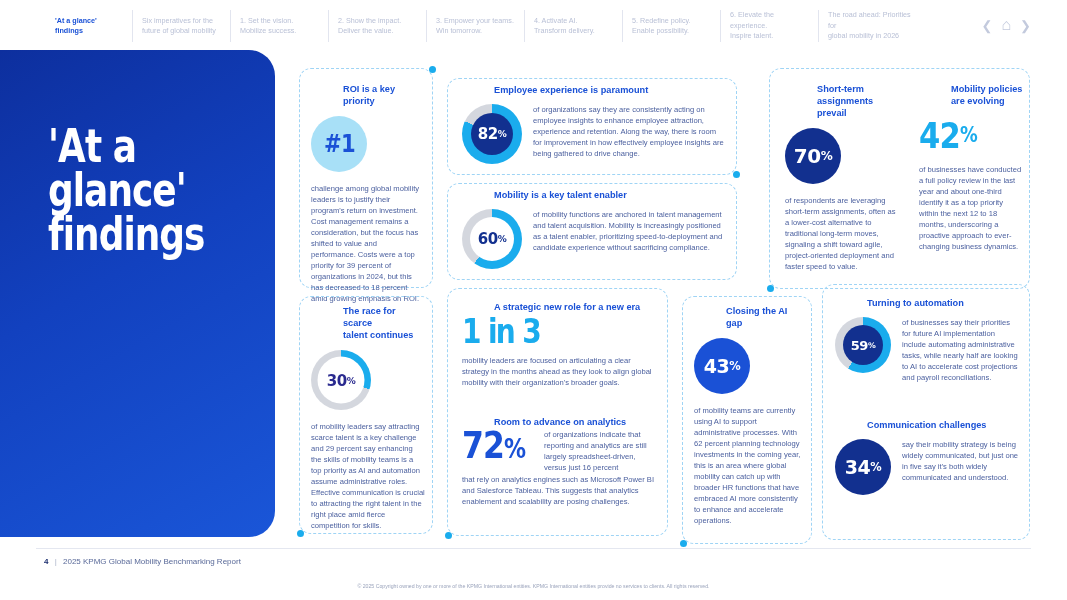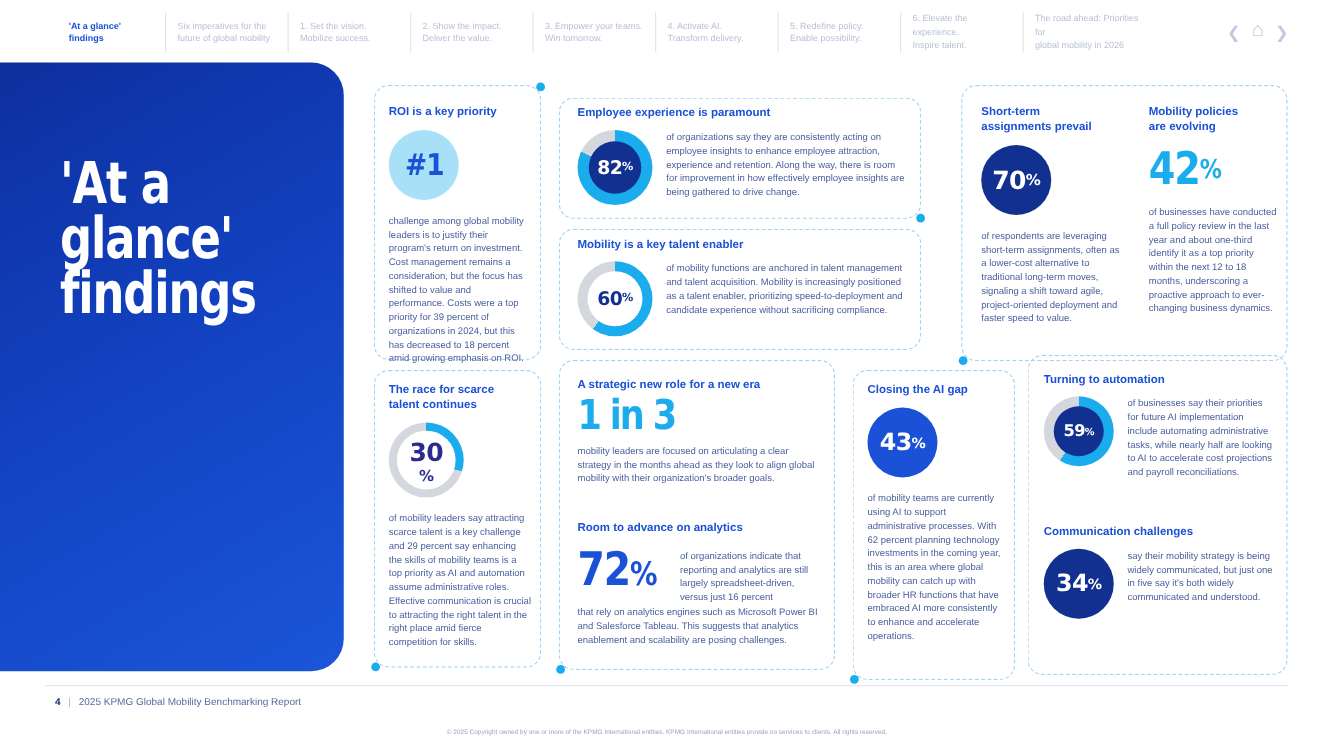--- a/index.html
+++ b/index.html
@@ -58,21 +58,21 @@
     border: 1.1px dashed #9fd4f5;
     border-radius: 12px;
   }
   .dot {
     position: absolute; width: 7px; height: 7px;
     border-radius: 50%; background: #1aaced;
   }
 
   .card-title {
     color: #1a51d6; font-weight: bold; font-size: 9.2px;
-    line-height: 1.32; white-space: pre-line;
+    line-height: 1.32; white-space: pre-line; margin-left: 32px;
   }
   .body-text {
     color: #4a5f9e; font-size: 7.6px; line-height: 1.45;
   }
 
   
   .bignum {
     font-family: "DejaVu Sans", sans-serif; font-weight: bold;
     color: #1aaced; letter-spacing: -1px; line-height: 0.92;
     transform: scaleX(0.85); transform-origin: left center;
@@ -217,41 +217,41 @@
       <div class="body-text" style="margin-top:7px;">of businesses have conducted a full policy review in the last year and about one-third identify it as a top priority within the next 12 to 18 months, underscoring a proactive approach to ever-changing business dynamics.</div>
     </div>
   </div>
 
   <div class="card" style="left:299px; top:296px; width:134px; height:238px;">
     <div class="dot" style="left:-3.5px; bottom:-3.5px;"></div>
     <div style="position:absolute; left:11px; top:8px; width:114px;">
       <div class="card-title">The race for scarce
 talent continues</div>
       <div class="donut" style="margin-top:9px; width:60px; height:60px; border-radius:50%; background: conic-gradient(#1aaced 0deg 108deg, #d4d7de 108deg 360deg);">
-        <div class="hole" style="width:47px; height:47px; background:#fff; color:#2a2a8f; font-size:20px;flex-direction:column;">
+        <div class="hole" style="width:47px; height:47px; background:#fff; color:#2a2a8f; font-size:15px;">
           <span>30</span>
             <span class="p">%</span>
         </div>
       </div>
       <div class="body-text" style="margin-top:11px;">of mobility leaders say attracting scarce talent is a key challenge and 29 percent say enhancing the skills of mobility teams is a top priority as AI and automation assume administrative roles. Effective communication is crucial to attracting the right talent in the right place amid fierce competition for skills.</div>
     </div>
   </div>
 
   <div class="card" style="left:447px; top:288px; width:221px; height:248px;">
     <div class="dot" style="left:-3.5px; bottom:-3.5px;"></div>
 
     <div style="position:absolute; left:14px; top:12px; width:195px;">
       <div class="card-title">A strategic new role for a new era</div>
       <div class="bignum" style="margin-top:4px; font-size:33px; letter-spacing:-2px;">1 in 3</div>
       <div class="body-text" style="margin-top:7px;">mobility leaders are focused on articulating a clear strategy in the months ahead as they look to align global mobility with their organization's broader goals.</div>
     </div>
 
     <div style="position:absolute; left:14px; top:127px; width:197px;">
       <div class="card-title">Room to advance on analytics</div>
-      <div style="display:flex; margin-top:11px;">
+      <div style="display:flex; margin-top:1px;">
         <div class="bignum" style="font-size:37px; flex:0 0 78px; color:#1a51d6; letter-spacing:-1px;">
           <span>72</span><span style="font-size:0.7em;">%</span>
         </div>
         <div class="body-text" style="margin-left:4px; flex:1;">of organizations indicate that reporting and analytics are still largely spreadsheet-driven, versus just 16 percent</div>
       </div>
       <div class="body-text" style="margin-top:1px;">that rely on analytics engines such as Microsoft Power BI and Salesforce Tableau. This suggests that analytics enablement and scalability are posing challenges.</div>
     </div>
   </div>
 
   <div class="card" style="left:682px; top:296px; width:130px; height:248px;">

